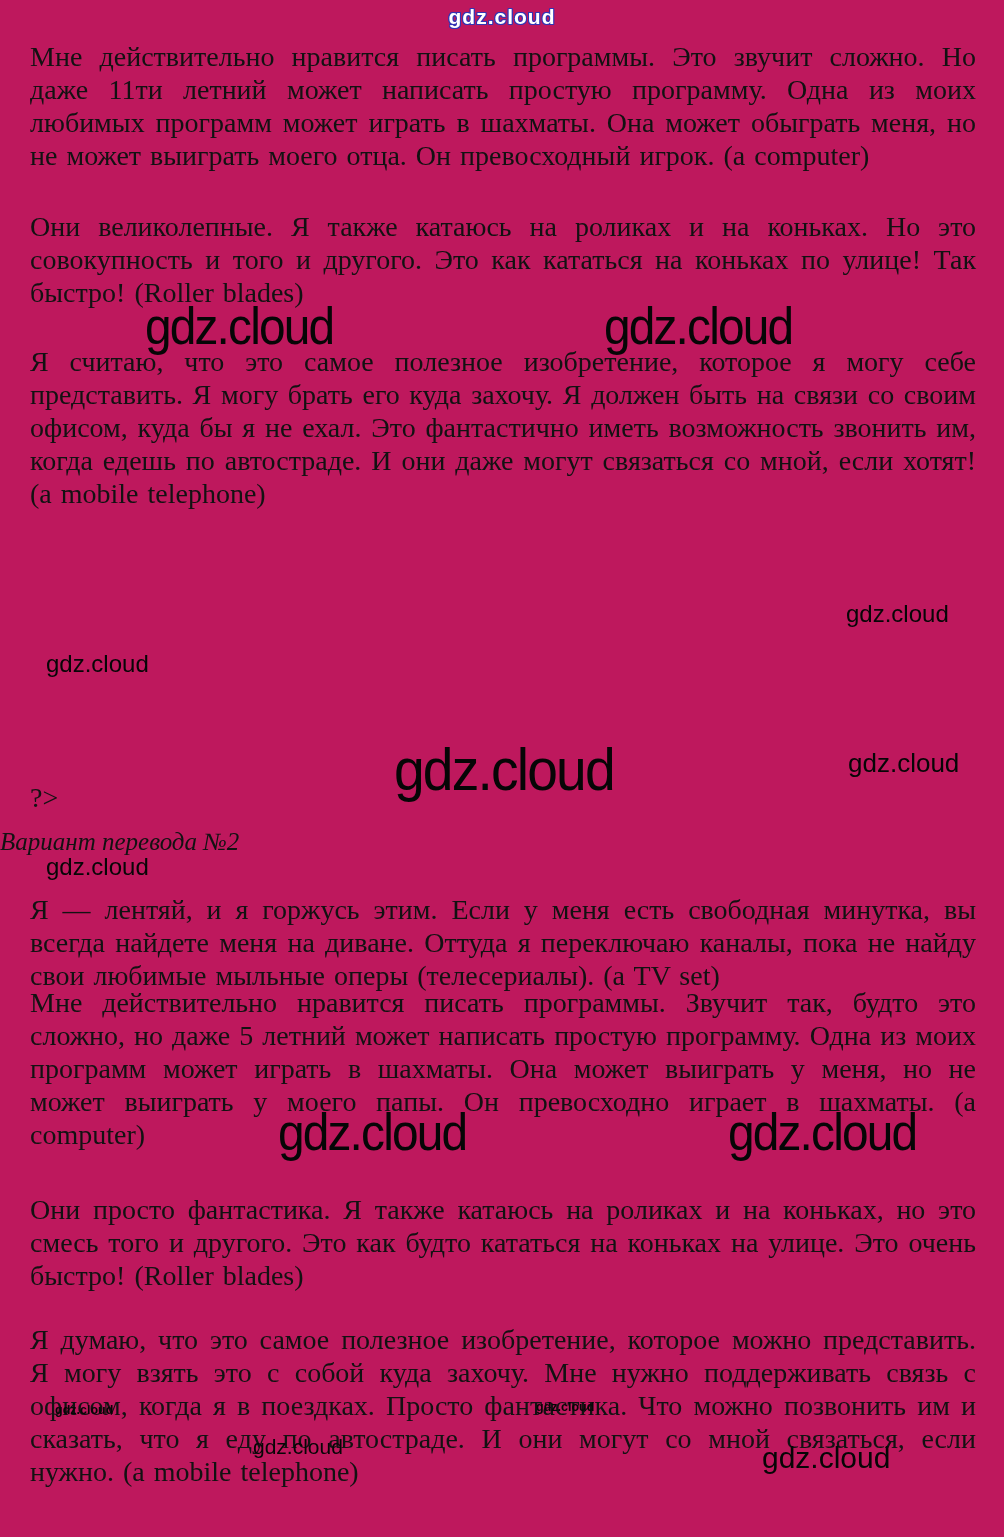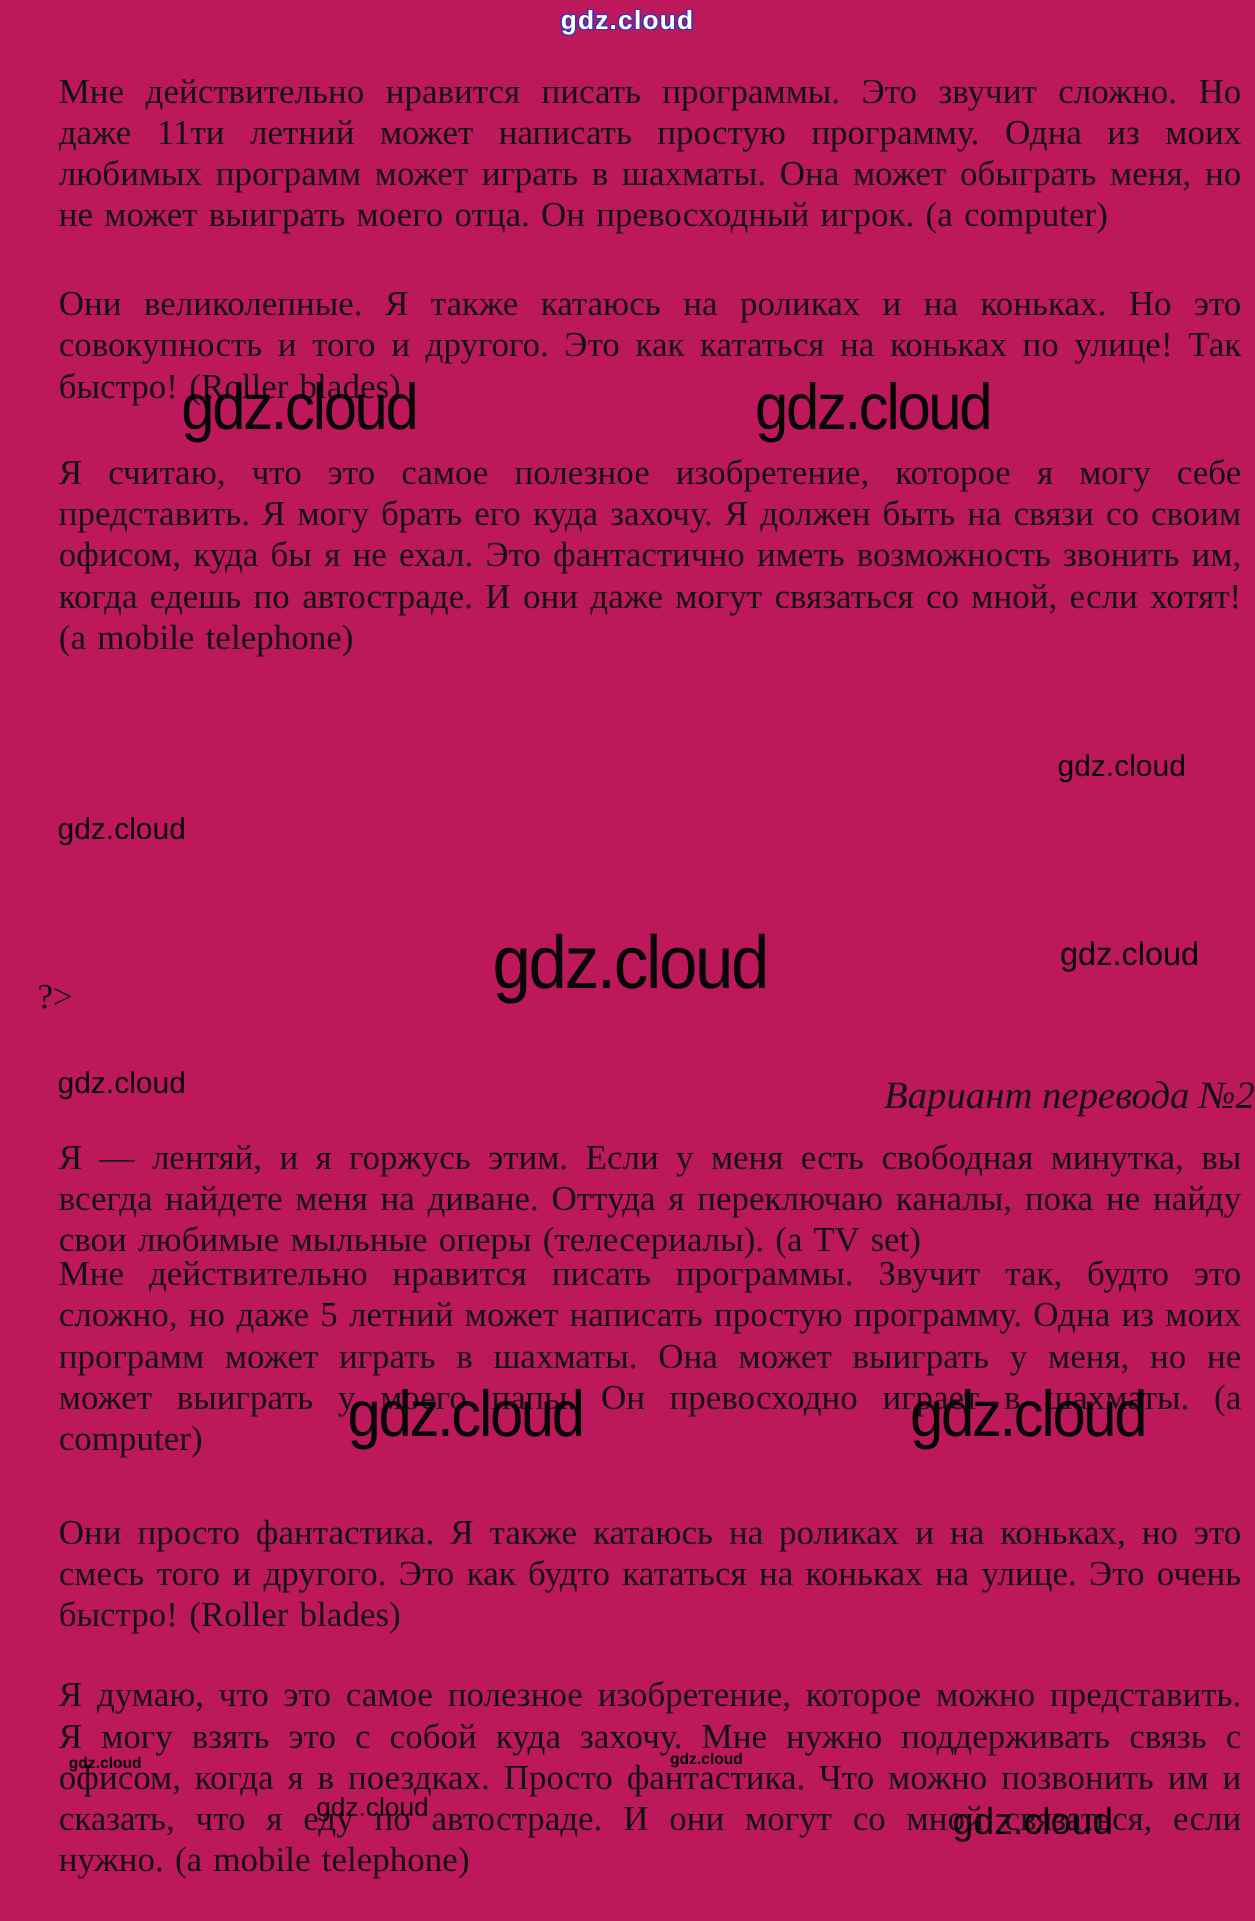--- a/index.html
+++ b/index.html
@@ -11,21 +11,21 @@
     overflow: hidden;
     background: #be185d;
     font-family: "Liberation Serif", serif;
     color: #121212;
   }
   
   .para {
     position: absolute;
     left: 30px;
     width: 946px;
-    margin: 17px;
+    margin: 0;
     font-size: 28px;
     line-height: 33px;
     text-align: justify;
     text-align-last: left;
     word-spacing: 2px;
   }
   .pp1 { top: 40px; }
   .pp2 { top: 210px; }
   .pp3 { top: 345px; }
   .pp4 { top: 550px; }
@@ -38,27 +38,27 @@
   .divider {
     position: absolute;
     left: 30px;
     top: 781px;
     font-size: 28px;
     line-height: 33px;
   }
   .heading {
     position: absolute;
     left: 0;
-    top: 858px;
+    top: 824px;
     width: 100%;
     margin: 0;
-    text-align: right;
+    text-align: left;
     font-style: italic;
     font-weight: normal;
-    font-size: 31px;
+    font-size: 25px;
     line-height: 36px;
   }
 
   
   .wm {
     position: absolute;
     font-family: "Liberation Sans", sans-serif;
     white-space: nowrap;
     color: #060606;
     line-height: 1;

